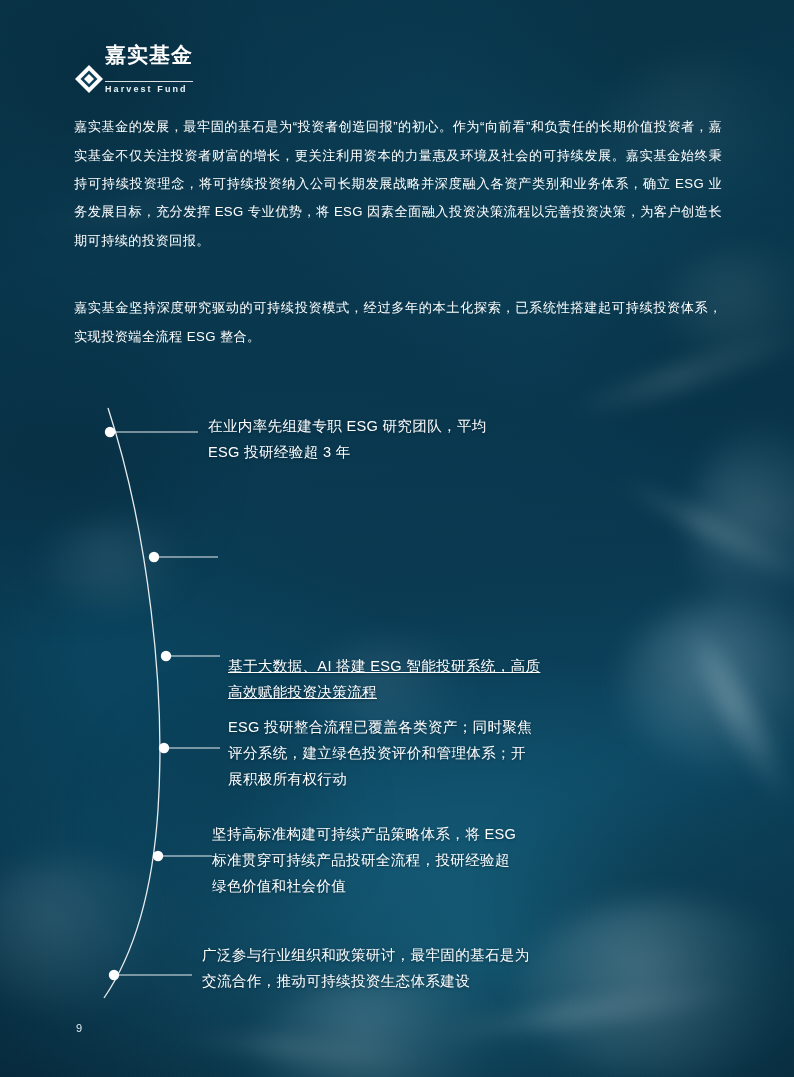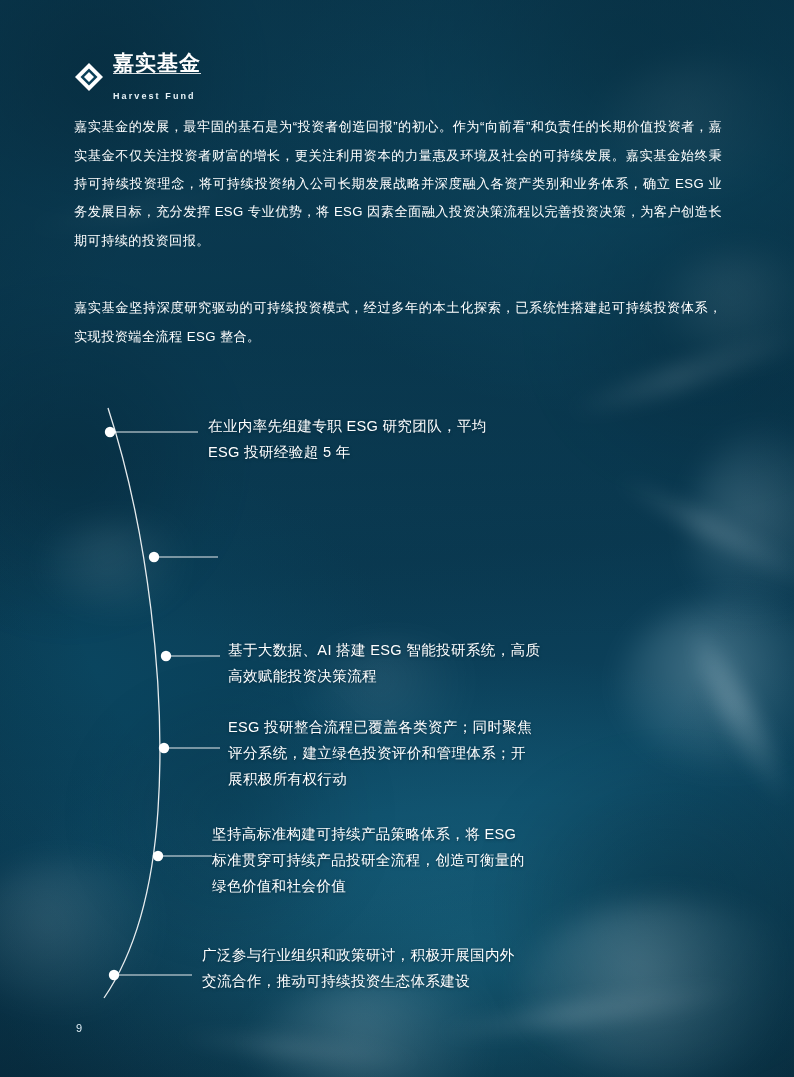--- a/index.html
+++ b/index.html
@@ -60,24 +60,24 @@
     position: absolute;
     left: 0; top: 0; right: 0; height: 640px;
     background: linear-gradient(180deg, rgba(7,45,64,0.62) 0%, rgba(7,45,64,0.42) 55%, rgba(7,45,64,0.0) 100%);
     pointer-events: none;
   }
 
   
   .logo {
     position: absolute;
     left: 74px;
-    top: 52px;
+    top: 44px;
     display: flex;
-    align-items: center;
-    gap: 9px;
+    align-items: flex-end;
+    gap: 1px;
   }
   .logo-mark {
     width: 30px;
     height: 30px;
     position: relative;
   }
   .logo-text {
     display: flex;
     flex-direction: column;
     line-height: 1;
@@ -85,23 +85,23 @@
   .logo-cn {
     color: #ffffff;
     font-size: 21px;
     letter-spacing: 1px;
     font-weight: 700;
   }
   .logo-en {
     color: #e8f3f8;
     font-size: 9px;
     letter-spacing: 2.1px;
-    margin-top: 0;
+    margin-top: 16px;
     border-top: 1px solid rgba(255,255,255,0.85);
-    padding-top: 18px;
+    padding-top: 3px;
     font-weight: 600;
   }
 
   
   .para {
     position: absolute;
     left: 74px;
     width: 648px;
     color: #ffffff;
     font-size: 13.2px;
@@ -207,28 +207,28 @@
 
       <circle cx="40" cy="42" r="5.2" fill="#ffffff"></circle>
       <circle cx="84" cy="167" r="5.2" fill="#ffffff"></circle>
       <circle cx="96" cy="266" r="5.2" fill="#ffffff"></circle>
       <circle cx="94" cy="358" r="5.2" fill="#ffffff"></circle>
       <circle cx="88" cy="466" r="5.2" fill="#ffffff"></circle>
       <circle cx="44" cy="585" r="5.2" fill="#ffffff"></circle>
     </svg>
 
     <div class="tl-item" style="left:138px; top:24px; width:430px; white-space:pre-line;">在业内率先组建专职 ESG 研究团队，平均
-ESG 投研经验超 5 年</div>
-    <div class="tl-item" style="left:158px; top:248px; width:450px; white-space:pre-line;">基于大数据、AI 搭建 ESG 智能投研系统，高质
+ESG 投研经验超 3 年</div>
+    <div class="tl-item" style="left:158px; top:264px; width:450px; white-space:pre-line;text-decoration:underline;">基于大数据、AI 搭建 ESG 智能投研系统，高质
 高效赋能投资决策流程</div>
     <div class="tl-item" style="left:158px; top:325px; width:440px; white-space:pre-line;">ESG 投研整合流程已覆盖各类资产；同时聚焦
 评分系统，建立绿色投资评价和管理体系；开
 展积极所有权行动</div>
     <div class="tl-item" style="left:142px; top:432px; width:460px; white-space:pre-line;">坚持高标准构建可持续产品策略体系，将 ESG
-标准贯穿可持续产品投研全流程，创造可衡量的
+标准贯穿可持续产品投研全流程，投研经验超
 绿色价值和社会价值</div>
-    <div class="tl-item" style="left:132px; top:553px; width:460px; white-space:pre-line;">广泛参与行业组织和政策研讨，积极开展国内外
+    <div class="tl-item" style="left:132px; top:553px; width:460px; white-space:pre-line;">广泛参与行业组织和政策研讨，最牢固的基石是为
 交流合作，推动可持续投资生态体系建设</div>
   </div>
 
   <div class="pagenum">9</div>
 
 </div>
 
 </body></html>

